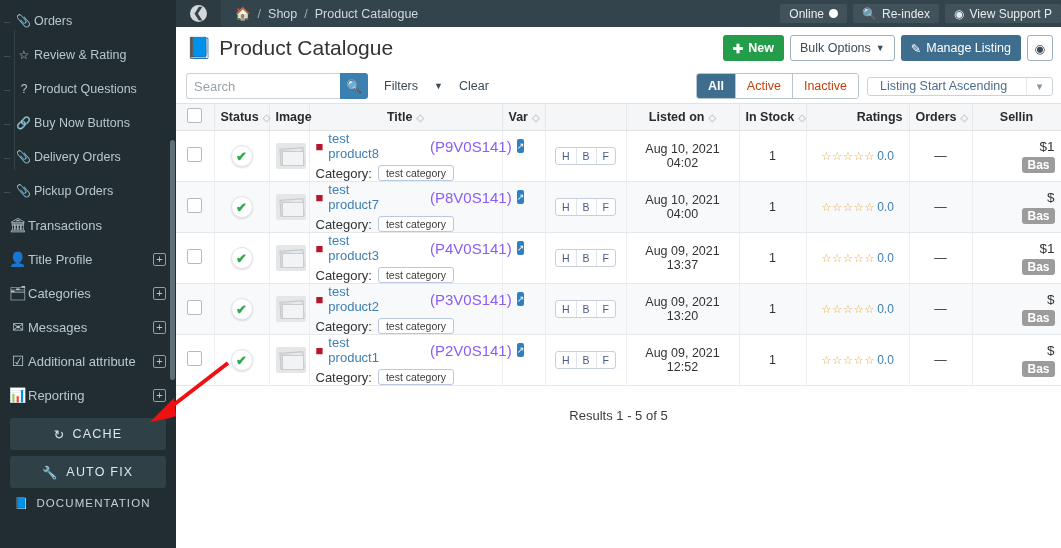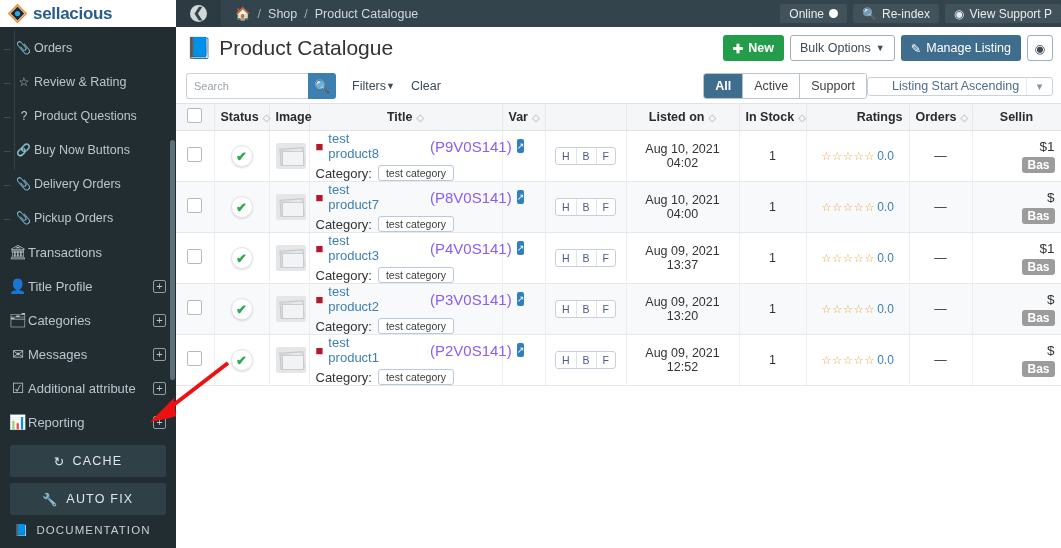--- a/index.html
+++ b/index.html
@@ -105,41 +105,41 @@
   .btn-green { background:#249d4b; color:#fff; font-weight:bold; }
   .btn-outline { background:#fff; color:#3b4b57; border:1px solid #9fb0bd; }
   .btn-blue { background:#3f6d8e; color:#fff; }
   .btn-sq { width:26px; justify-content:center; padding:0; }
 
   .filter-bar {
     display:flex; align-items:center; height:34px; padding:0 8px 0 10px; gap:0;
   }
   .search-wrap { display:flex; height:26px; }
   .search-in {
-    width:122px; height:26px; border:1px solid #ccd3d8; border-right:none;
-    border-radius:3px 0 0 3px; padding:0 7px; font-size:11px; color:#333;
+    width:154px; height:26px; border:1px solid #ccd3d8; border-right:none;
+    border-radius:3px 0 0 3px; padding:0 7px; font-size:13px; color:#333;
     outline:none; font-family:"Liberation Sans", sans-serif; background:#fff;
   }
   .search-in::placeholder { color:#9aa3a9; }
   .search-go {
     width:28px; height:26px; background:#3c7fb1; color:#fff; border-radius:0 3px 3px 0;
     display:flex; align-items:center; justify-content:center; font-size:13px;
   }
-  .flt-link { color:#3b4b57; font-size:12.5px; margin-left:16px; display:flex; align-items:center; gap:0;}
-  .seg-right { margin-left:auto; display:flex; align-items:center; gap:0; }
+  .flt-link { color:#3b4b57; font-size:12.5px; margin-left:16px; display:flex; align-items:center; gap:16px;}
+  .seg-right { margin-left:auto; display:flex; align-items:center; gap:8px; }
   .seg { display:flex; height:26px; border:1px solid #b9c5cd; border-radius:3px; overflow:hidden; }
   .seg div {
     padding:0 11px; display:flex; align-items:center; font-size:12.5px;
-    color:#404040; border-right:1px solid #b9c5cd; background:#fff;
+    color:#c2410c; border-right:1px solid #b9c5cd; background:#fff;
   }
   .seg div:last-child { border-right:none; }
   .seg div.on { background:#3f6d8e; color:#fff; font-weight:bold; }
   .sel {
     width:186px; height:19px; border:1px solid #ccd3d8; border-radius:3px;
-    display:flex; align-items:center; padding-left:24px; color:#4e6e8d; font-size:12.5px;
+    display:flex; align-items:center; padding-left:12px; color:#4e6e8d; font-size:12.5px;
     background:#fff;
   }
   .sel .cv { margin-left:auto; width:26px; text-align:center; color:#8a949b; font-size:11px;
              border-left:1px solid #e6eaed; height:100%; display:flex; align-items:center; justify-content:center;}
 
   
   table { border-collapse:collapse; width:100%; table-layout:fixed; }
   thead th {
     background:#f5f6f7; border-top:1px solid #dfe3e6; border-bottom:1px solid #dfe3e6;
     border-right:1px solid #e6e9eb;
@@ -203,30 +203,20 @@
   }
   .results { text-align:center; color:#3c3c3c; font-size:13px; padding-top:22px; }
 
   
   #arrow { position:absolute; left:140px; top:350px; width:110px; height:90px; pointer-events:none; }
 </style>
 </head>
 <body>
 
 <div id="sidebar">
-  <div class="brand">
-    <span class="brand-logo">
-      <svg width="19" height="19" viewBox="0 0 19 19">
-        <polygon points="9.5,0.8 18.2,9.5 9.5,18.2 0.8,9.5" fill="none" stroke="#f28c28" stroke-width="1.6"></polygon>
-        <polygon points="9.5,2.6 16.4,9.5 9.5,16.4 2.6,9.5" fill="#1d2b3a"></polygon>
-        <circle cx="9.5" cy="9.5" r="2.6" fill="#2fa8df"></circle>
-      </svg>
-    </span>
-    <span class="brand-text">sellacious</span>
-  </div>
 
   <div class="nav">
     <div class="treeline"></div>
     <div id="nav-list">
         <div class="nav-item lvl2">
           <span class="dash">–</span>
           <span class="ico">📎</span>
           <span class="lbl">Orders</span>
         </div>
         <div class="nav-item lvl2">
@@ -365,21 +355,21 @@
       <span>Filters</span>
       <span style="font-size:9px">▼</span>
     </div>
     <div class="flt-link">
       <span>Clear</span>
     </div>
     <div class="seg-right">
       <div class="seg" id="state-tabs">
           <div class="on">All</div>
           <div class="">Active</div>
-          <div class="">Support</div>
+          <div class="">Inactive</div>
         </div>
       <div class="sel">
         <span>Listing Start Ascending</span>
         <span class="cv">▾</span>
       </div>
     </div>
   </div>
 
   <table>
     <colgroup>
@@ -582,18 +572,19 @@
           <td style="text-align:center"><span class="stars">☆☆☆☆☆</span><span class="rate-num">0.0</span></td>
           <td style="text-align:center">—</td>
           <td>
             <div class="price">$</div>
             <div style="text-align:right"><span class="badge-base">Bas</span></div>
           </td>
         </tr>
       </tbody>
   </table>
 
+  <div class="results">Results 1 - 5 of 5</div>
 </div>
 
 <svg id="arrow" viewBox="0 0 110 90">
   <line x1="88" y1="13" x2="27" y2="60" stroke="#ee1111" stroke-width="4"></line>
   <polygon points="10,72 34,48 36,66 30,68" fill="#ee1111"></polygon>
 </svg>
 
 </body></html>

